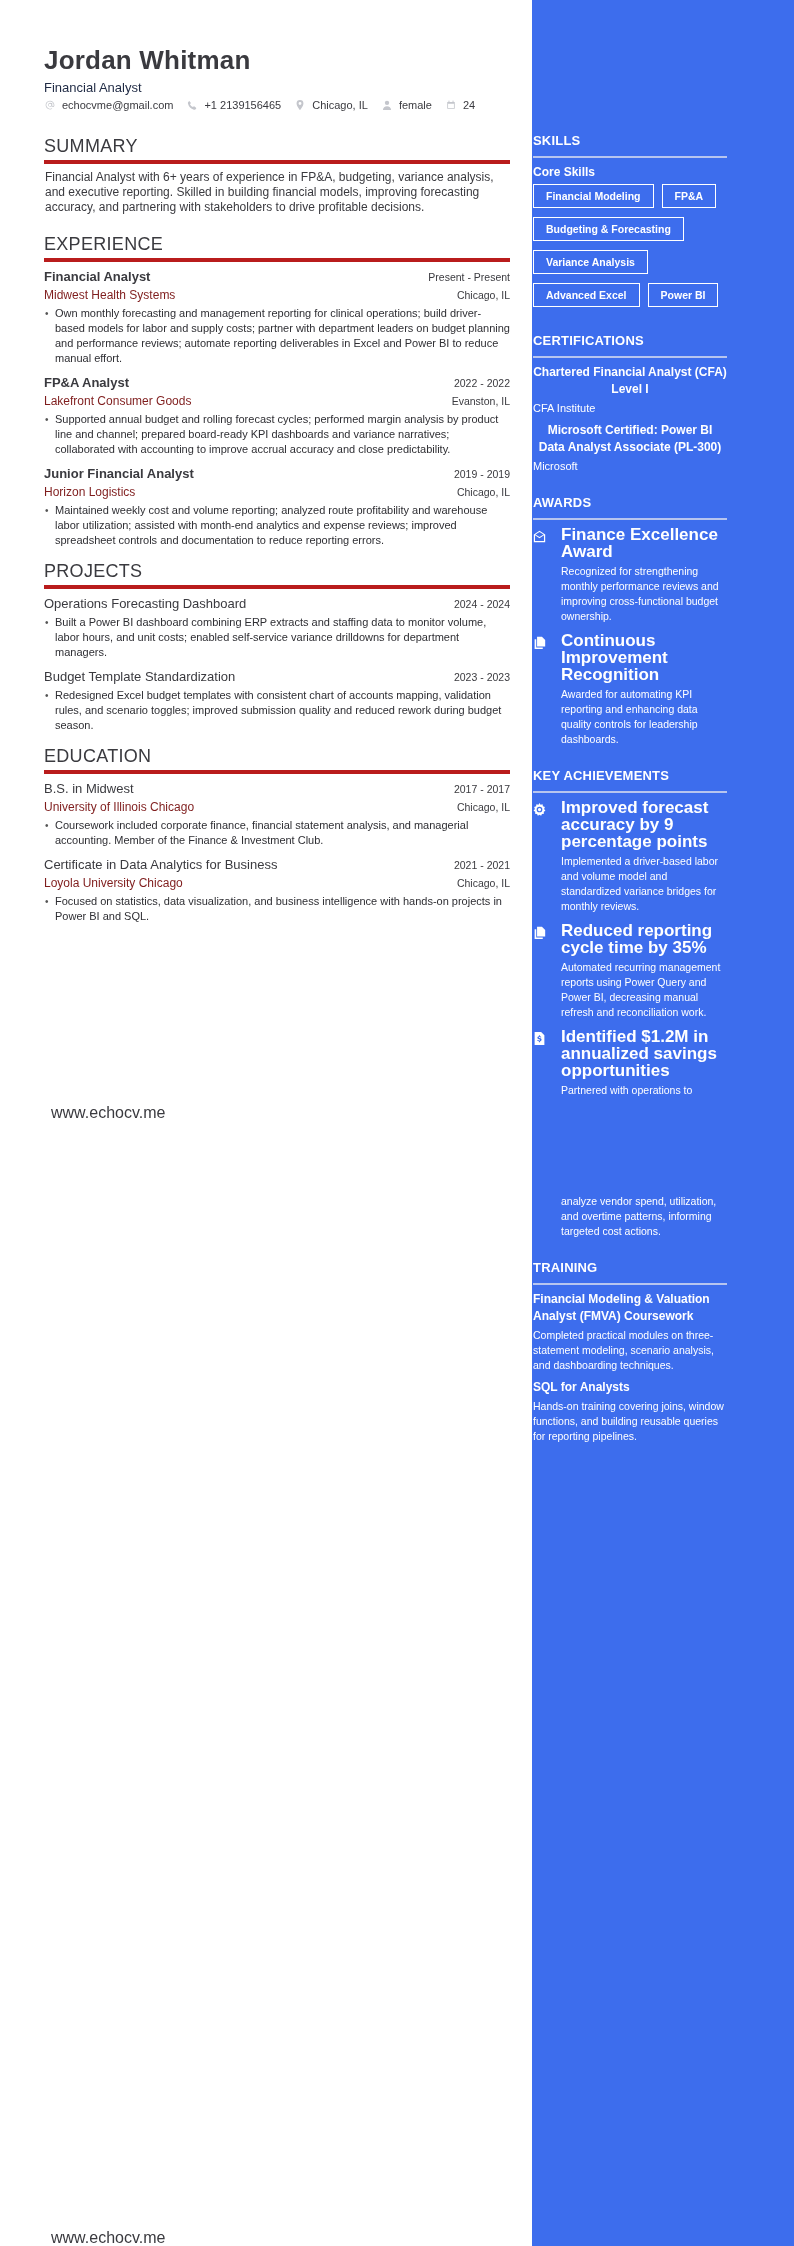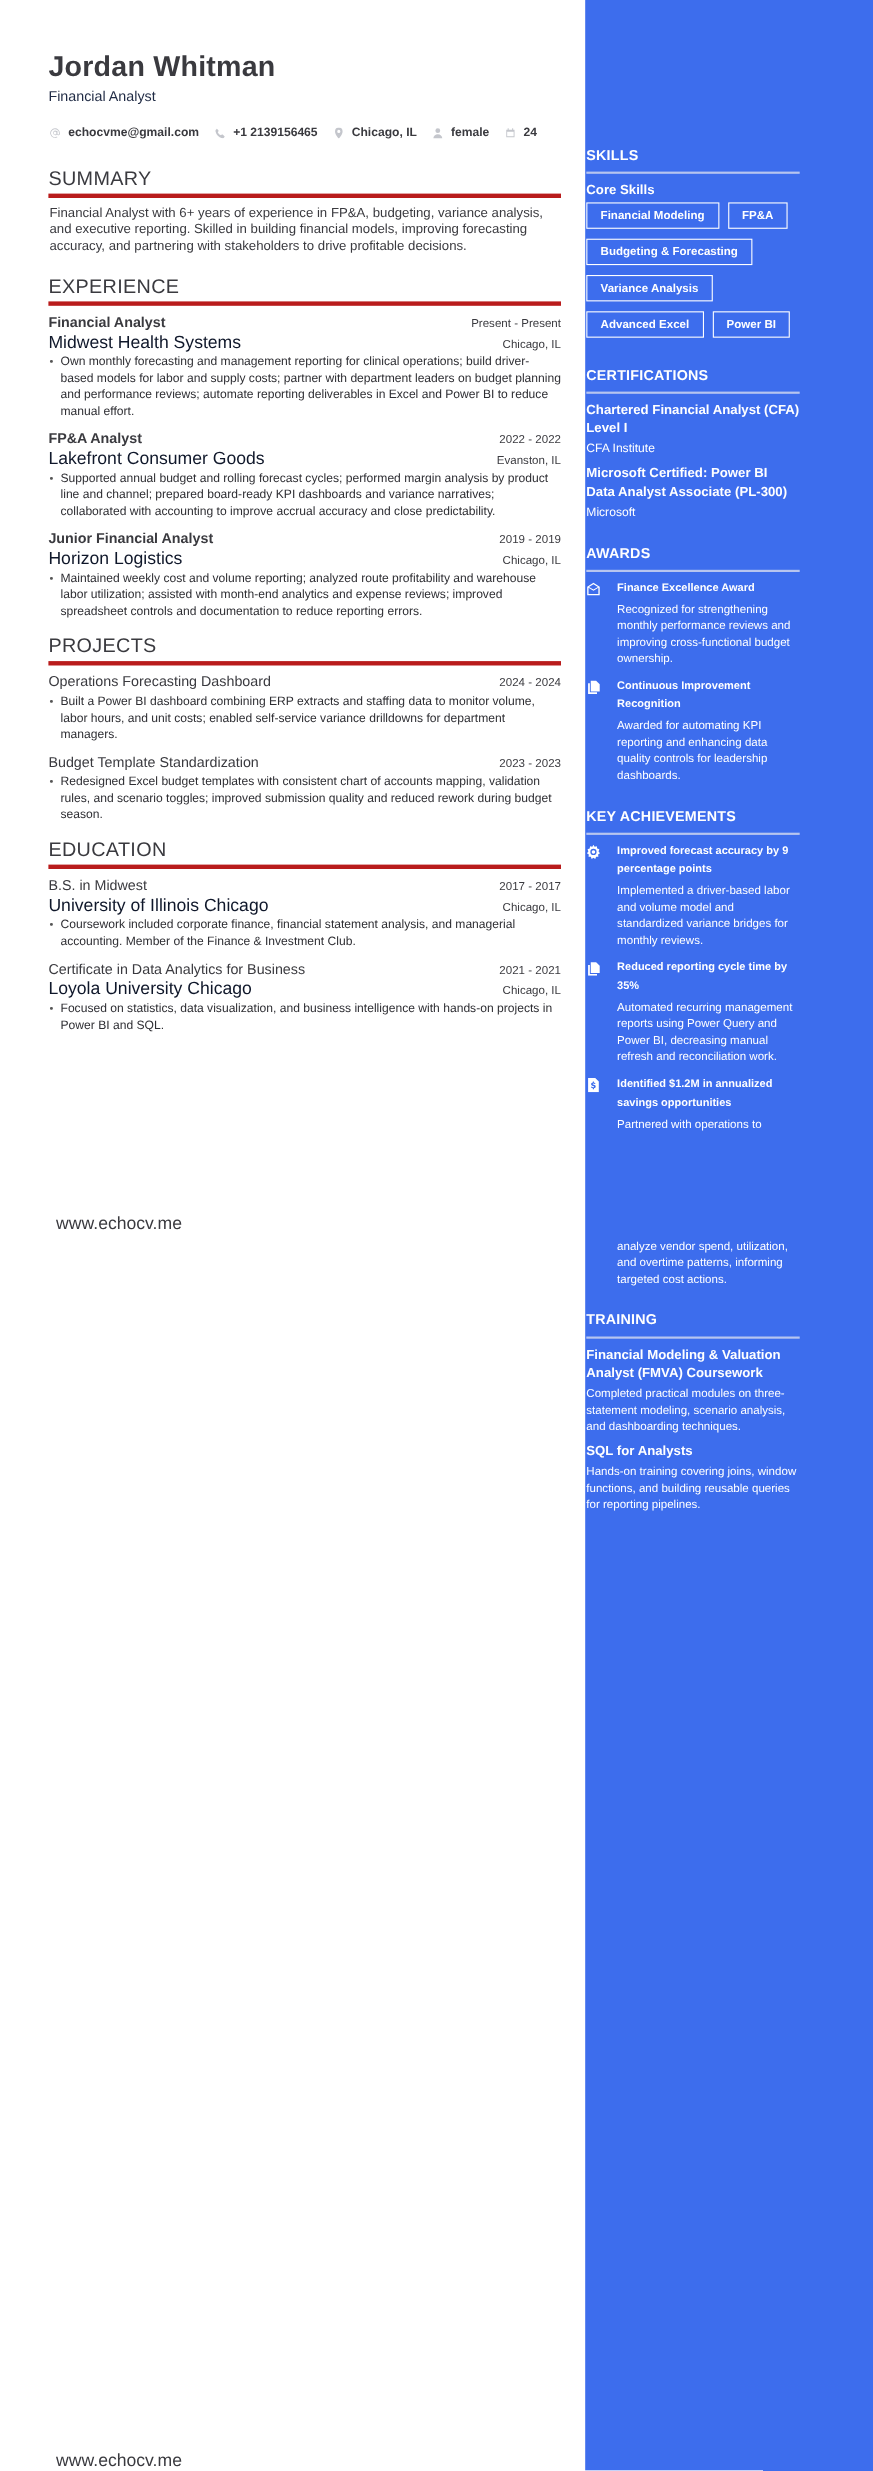--- a/index.html
+++ b/index.html
@@ -5,59 +5,59 @@
   * { box-sizing: border-box; margin: 0; padding: 0; }
   html, body { width: 794px; height: 2246px; background: #ffffff; }
   body { font-family: "Liberation Sans", sans-serif; color: #2e2e33; position: relative; overflow: hidden; }
 
   .sidebar-bg { position: absolute; left: 532px; top: 0; width: 262px; height: 2246px; background: #3d6ded; }
 
   
   .main { position: absolute; left: 44px; top: 44px; width: 466px; }
   .name { font-size: 26px; font-weight: bold; color: #3a3a3f; letter-spacing: 0.2px; line-height: 32px; }
   .role { font-size: 13px; color: #1f2a44; margin-top: 3px; line-height: 18px; }
-  .contacts { display: flex; margin-top: 16px; font-size: 11px; font-weight: bold; color: #3a3a3f; height: 16px; }
+  .contacts { display: flex; margin-top: 0; font-size: 11px; font-weight: normal; color: #3a3a3f; height: 16px; }
   .contact { display: flex; align-items: center; margin-right: 13px; }
   .contact .ic { width: 12px; height: 12px; margin-right: 6px; display: inline-flex; align-items: center; justify-content: center; }
   .contact .ic svg { width: 10px; height: 10px; fill: #c4c6cc; }
 
   .section { margin-top: 22px; }
   .sec-title { font-size: 18px; color: #3a3a3f; letter-spacing: 0.3px; line-height: 18px; padding-bottom: 5px; border-bottom: 4px solid #b91c1c; margin-bottom: 6px; }
   .summary { font-size: 12px; line-height: 15px; color: #3a3a3f; padding-left: 1px; }
 
   .entry { margin-bottom: 8px; }
   .entry-head { display: flex; justify-content: space-between; align-items: baseline; }
   .entry-title { font-size: 13px; font-weight: bold; color: #3a3a3f; line-height: 18px; }
   .entry-title.light { font-weight: normal; }
   .entry-date { font-size: 10.5px; color: #3a3a3f; }
   .entry-sub { display: flex; justify-content: space-between; align-items: baseline; margin-top: 1px; }
-  .entry-org { font-size: 16px; color: #0f172a; line-height: 17px; }
+  .entry-org { font-size: 12px; color: #7f1d1d; line-height: 17px; }
   .entry-loc { font-size: 10.5px; color: #3a3a3f; }
   .bullets { list-style: none; margin-top: 2px; }
   .bullets li { font-size: 11px; line-height: 15px; color: #2e2e33; padding-left: 11px; position: relative; }
   .bullets li::before { content: "•"; position: absolute; left: 1px; top: 0; color: #555; font-size: 10px; }
 
   .footer { position: absolute; left: 51px; font-size: 16px; color: #3a3a3f; }
 
   
   .side { position: absolute; left: 533px; top: 132px; width: 194px; color: #ffffff; }
   .s-sec { margin-bottom: 20px; }
   .s-title { font-size: 13px; font-weight: bold; letter-spacing: 0.2px; line-height: 18px; padding-bottom: 6px; border-bottom: 2px solid #b7c5ef; margin-bottom: 6px; }
   .s-sub { font-size: 12px; font-weight: bold; line-height: 16px; margin-bottom: 4px; }
   .chips { display: flex; flex-wrap: wrap; }
   .chip { border: 1.5px solid #ffffff; font-size: 10.5px; font-weight: bold; padding: 4px 12px; margin: 0 8px 9px 0; line-height: 14px; cursor: pointer; }
   .cert { margin-bottom: 6px; }
-  .cert-name { font-size: 12px; font-weight: bold; line-height: 17px; }
+  .cert-name { font-size: 12px; font-weight: bold; line-height: 17px; text-align: center; }
   .cert-org { font-size: 11px; line-height: 15px; margin-top: 3px; }
 
   .award { display: flex; margin-bottom: 8px; }
   .award .ic { width: 28px; flex: none; padding-top: 3px; }
   .award .ic svg { width: 13px; height: 13px; fill: #ffffff; }
   .award-body { flex: 1; }
-  .award-title { font-size: 10px; font-weight: bold; line-height: 17px; }
+  .award-title { font-size: 17px; font-weight: bold; line-height: 17px; }
   .award-desc { font-size: 10.5px; line-height: 15px; margin-top: 4px; }
 
   .gap-break { height: 96px; }
   .train { margin-bottom: 6px; }
   .train-title { font-size: 12px; font-weight: bold; line-height: 17px; }
   .train-desc { font-size: 10.5px; line-height: 15px; margin-top: 3px; }
 </style>
 </head>
 <body>
 

